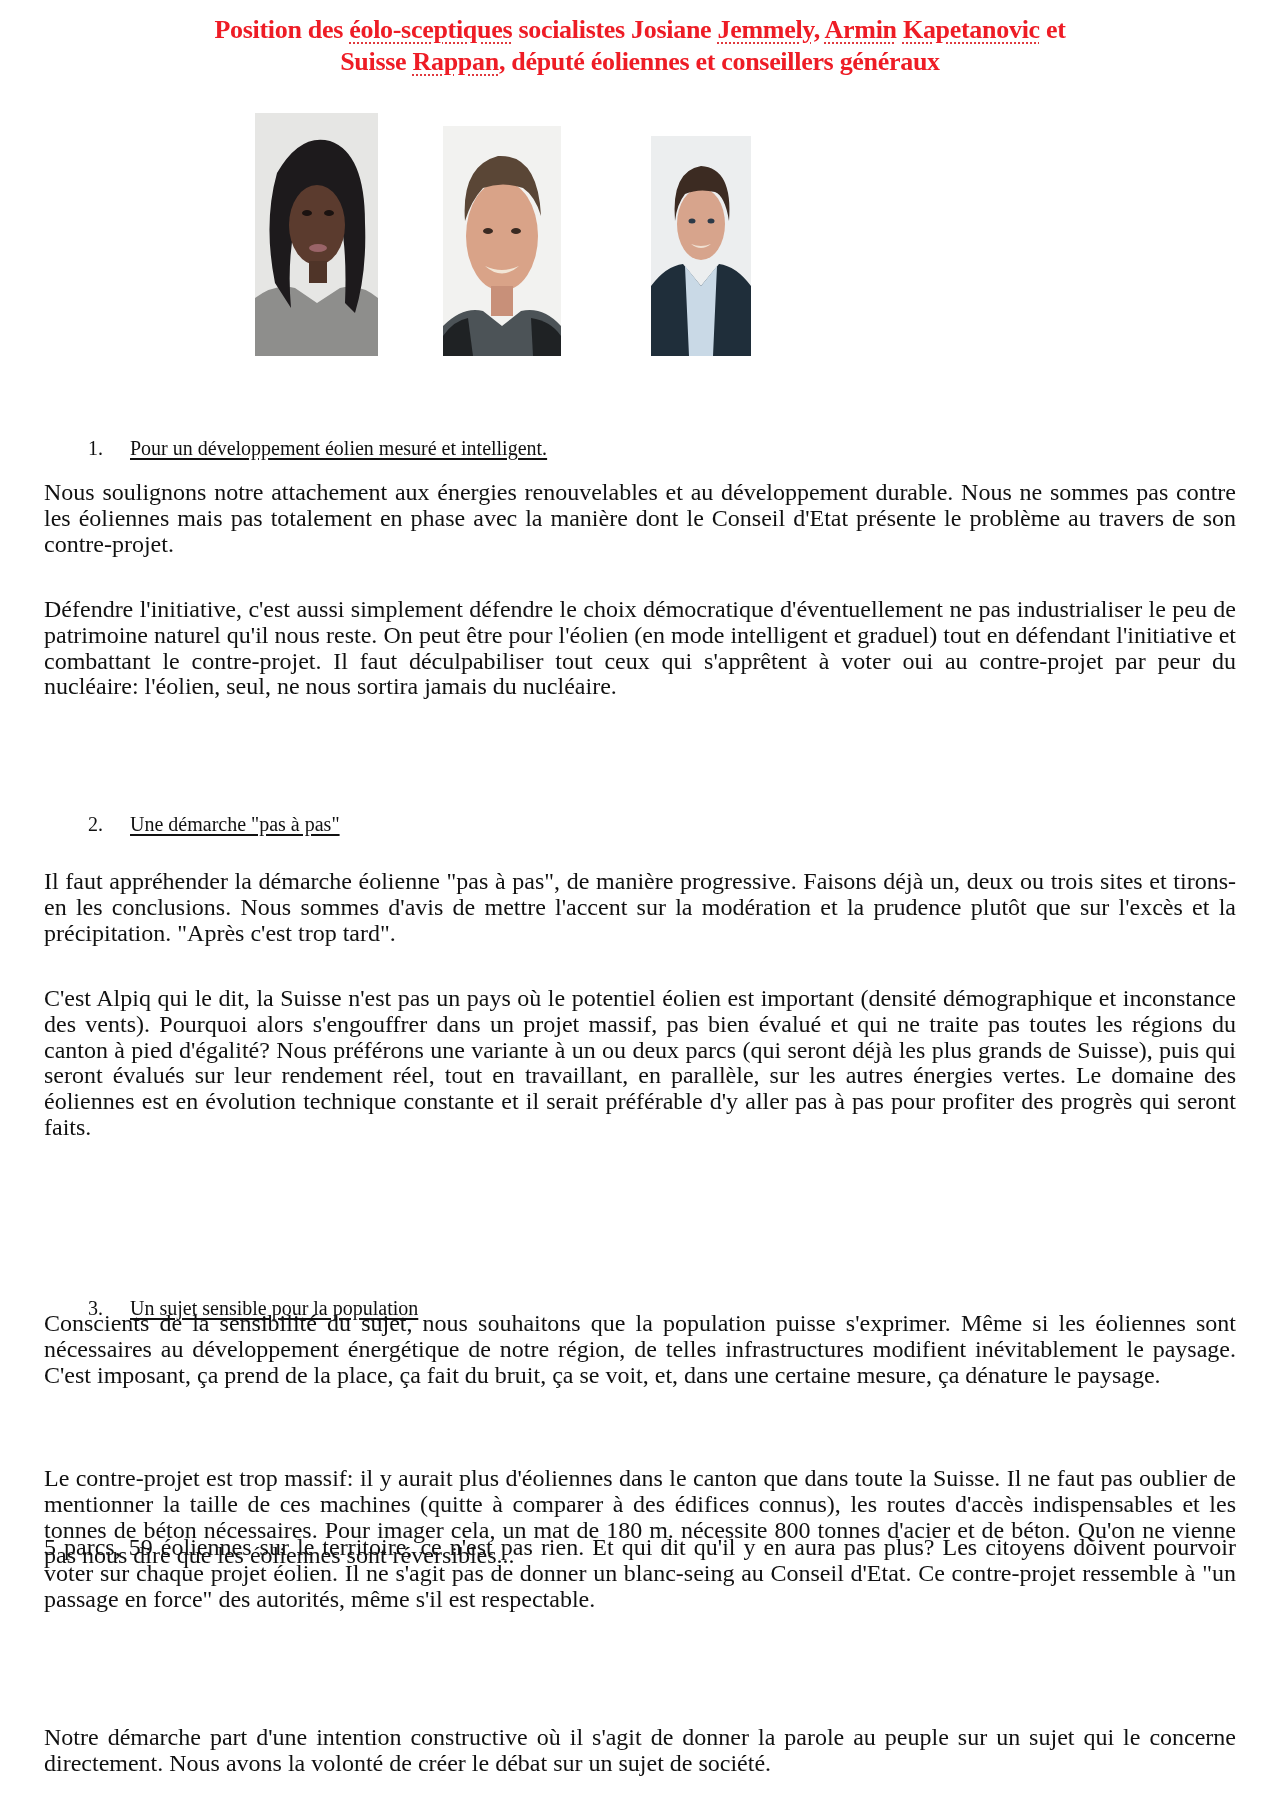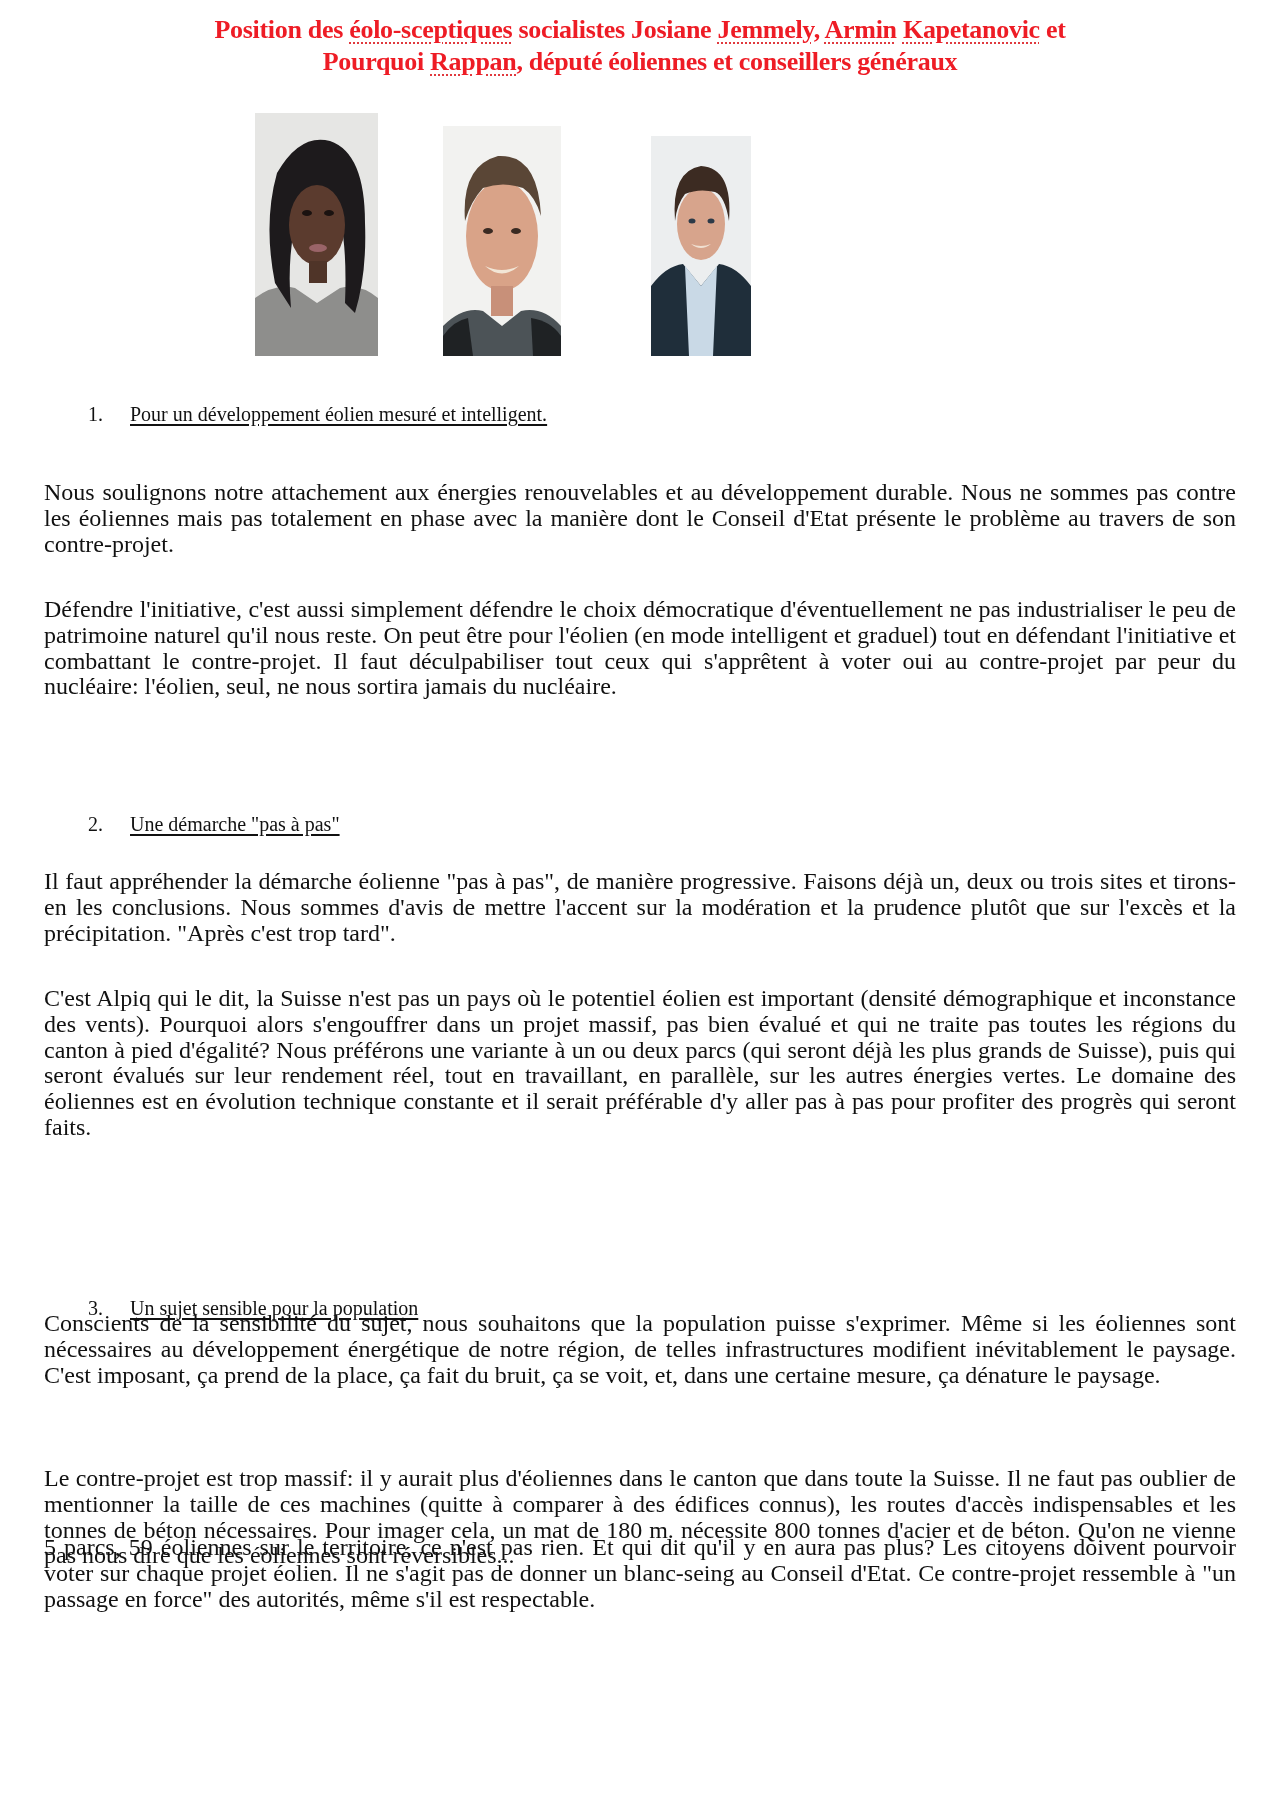--- a/index.html
+++ b/index.html
@@ -35,21 +35,21 @@
 </head>
 <body>
 
 <div class="page">
 
   <div class="title">
     <div>
       <span>Position des </span><span class="spell">éolo-sceptiques</span><span> socialistes Josiane </span><span class="spell">Jemmely</span><span>, </span><span class="spell">Armin</span><span> </span><span class="spell">Kapetanovic</span><span> et</span>
     </div>
     <div>
-      <span>Pourquoi </span><span class="spell">Rappan</span><span>, député éoliennes et conseillers généraux</span>
+      <span>Suisse </span><span class="spell">Rappan</span><span>, député éoliennes et conseillers généraux</span>
     </div>
   </div>
 
   <div class="photo" style="left:255px; top:113px; width:123px; height:243px;" title="Portrait de Josiane Jemmely">
     <svg viewBox="0 0 123 243" preserveAspectRatio="none">
       <rect width="123" height="243" fill="#e6e6e4"></rect>
       <path d="M0 185 Q20 170 40 175 L62 190 L85 175 Q105 170 123 185 L123 243 L0 243 Z" fill="#8e8e8c"></path>
       <path d="M20 170 Q8 110 22 60 Q45 20 75 28 Q110 40 110 110 Q112 160 100 200 L90 190 Q92 140 86 110 L40 110 Q32 150 36 195 Z" fill="#1d1a1c"></path>
       <ellipse cx="62" cy="112" rx="28" ry="40" fill="#5b3b2e"></ellipse>
       <ellipse cx="52" cy="100" rx="5" ry="3" fill="#1a1210"></ellipse>
@@ -80,32 +80,33 @@
       <path d="M0 150 Q15 130 32 128 L50 150 L68 128 Q85 130 100 150 L100 220 L0 220 Z" fill="#1f2e3a"></path>
       <path d="M34 130 L50 150 L66 130 L62 220 L38 220 Z" fill="#c9d9e6"></path>
       <ellipse cx="50" cy="88" rx="24" ry="36" fill="#d7a48c"></ellipse>
       <path d="M24 85 Q20 35 50 30 Q82 32 78 85 Q74 60 64 56 Q48 52 34 58 Q26 68 24 85 Z" fill="#3c2b22"></path>
       <ellipse cx="41" cy="85" rx="3.5" ry="2.5" fill="#2c3a48"></ellipse>
       <ellipse cx="60" cy="85" rx="3.5" ry="2.5" fill="#2c3a48"></ellipse>
       <path d="M40 108 Q50 116 60 108 Q50 112 40 108 Z" fill="#f0e0d2"></path>
     </svg>
   </div>
 
-  <div class="heading" style="top:402px;font-family:Liberation Serif, serif;">
+  <div class="heading" style="top:436px;font-family:Liberation Serif, serif;">
     <span class="num">1.</span><span class="lbl">Pour un développement éolien mesuré et intelligent.</span>
   </div>
   <div class="para" style="top:480px;">Nous soulignons notre attachement aux énergies renouvelables et au développement durable. Nous ne sommes pas contre les éoliennes mais pas totalement en phase avec la manière dont le Conseil d'Etat présente le problème au travers de son contre-projet.</div>
   <div class="para" style="top:597px;">Défendre l'initiative, c'est aussi simplement défendre le choix démocratique d'éventuellement ne pas industrialiser le peu de patrimoine naturel qu'il nous reste. On peut être pour l'éolien (en mode intelligent et graduel) tout en défendant l'initiative et combattant le contre-projet. Il faut déculpabiliser tout ceux qui s'apprêtent à voter oui au contre-projet par peur du nucléaire: l'éolien, seul, ne nous sortira jamais du nucléaire.</div>
 
   <div class="heading" style="top:812px;">
     <span class="num">2.</span><span class="lbl">Une démarche "pas à pas"</span>
   </div>
   <div class="para" style="top:869px;">Il faut appréhender la démarche éolienne "pas à pas", de manière progressive. Faisons déjà un, deux ou trois sites et tirons-en les conclusions. Nous sommes d'avis de mettre l'accent sur la modération et la prudence plutôt que sur l'excès et la précipitation. "Après c'est trop tard".</div>
   <div class="para" style="top:986px;">C'est Alpiq qui le dit, la Suisse n'est pas un pays où le potentiel éolien est important (densité démographique et inconstance des vents). Pourquoi alors s'engouffrer dans un projet massif, pas bien évalué et qui ne traite pas toutes les régions du canton à pied d'égalité? Nous préférons une variante à un ou deux parcs (qui seront déjà les plus grands de Suisse), puis qui seront évalués sur leur rendement réel, tout en travaillant, en parallèle, sur les autres énergies vertes. Le domaine des éoliennes est en évolution technique constante et il serait préférable d'y aller pas à pas pour profiter des progrès qui seront faits.</div>
 
   <div class="heading" style="top:1296px;">
     <span class="num">3.</span><span class="lbl">Un sujet sensible pour la population</span>
   </div>
   <div class="para" style="top:1311px;">Conscients de la sensibilité du sujet, nous souhaitons que la population puisse s'exprimer. Même si les éoliennes sont nécessaires au développement énergétique de notre région, de telles infrastructures modifient inévitablement le paysage. C'est imposant, ça prend de la place, ça fait du bruit, ça se voit, et, dans une certaine mesure, ça dénature le paysage.</div>
   <div class="para" style="top:1466px;">Le contre-projet est trop massif: il y aurait plus d'éoliennes dans le canton que dans toute la Suisse. Il ne faut pas oublier de mentionner la taille de ces machines (quitte à comparer à des édifices connus), les routes d'accès indispensables et les tonnes de béton nécessaires. Pour imager cela, un mat de 180 m. nécessite 800 tonnes d'acier et de béton. Qu'on ne vienne pas nous dire que les éoliennes sont réversibles...</div>
   <div class="para" style="top:1535px;">5 parcs, 59 éoliennes sur le territoire, ce n'est pas rien. Et qui dit qu'il y en aura pas plus? Les citoyens doivent pourvoir voter sur chaque projet éolien. Il ne s'agit pas de donner un blanc-seing au Conseil d'Etat. Ce contre-projet ressemble à "un passage en force" des autorités, même s'il est respectable.</div>
+  <div class="para" style="top:1725px;">Notre démarche part d'une intention constructive où il s'agit de donner la parole au peuple sur un sujet qui le concerne directement. Nous avons la volonté de créer le débat sur un sujet de société.</div>
 
 </div>
 
 </body></html>

